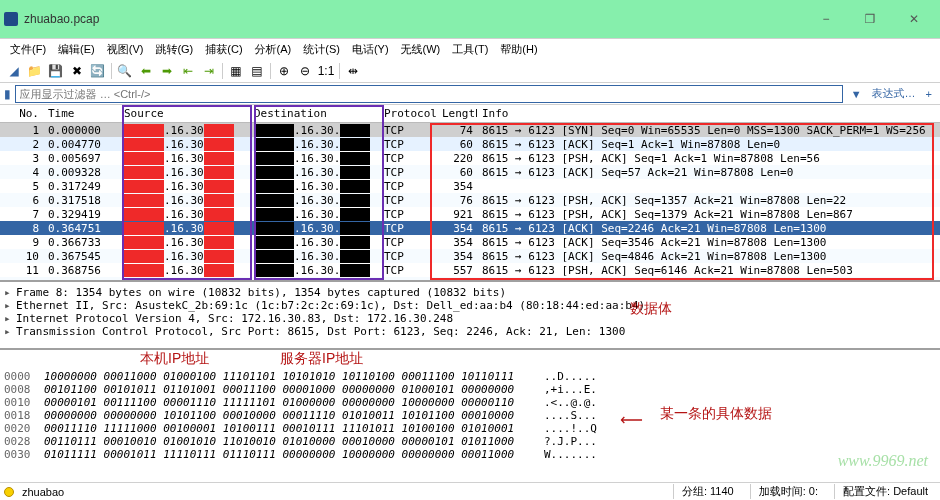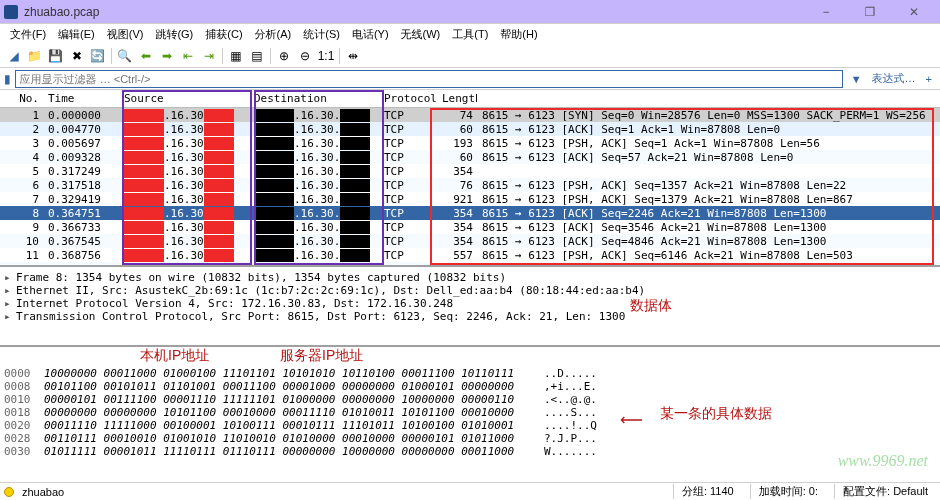--- a/index.html
+++ b/index.html
@@ -1,17 +1,17 @@
 <!DOCTYPE html>
 <html><head>
 <meta charset="utf-8">
 <style>
   * { box-sizing: border-box; margin: 0; padding: 0; }
   body { font-family: "Microsoft YaHei", "Segoe UI", Tahoma, sans-serif; font-size: 11px; background: #fff; width: 940px; height: 500px; overflow: hidden; position: relative; }
-  .titlebar { display: flex; align-items: center; height: 24px; padding: 0 4px; background: #c4b5fd; border-bottom: 1px solid #d0d0d0; }
+  .titlebar { display: flex; align-items: center; height: 39px; padding: 0 4px; background: #86efac; border-bottom: 1px solid #d0d0d0; }
   .titlebar .app-icon { width: 14px; height: 14px; background: #204a87; border-radius: 2px; margin-right: 6px; }
   .titlebar .title { flex: 1; font-size: 12px; color: #333; }
   .win-ctrl { display: flex; gap: 0; }
   .win-ctrl span { width: 44px; height: 24px; display: flex; align-items: center; justify-content: center; font-size: 12px; color: #555; cursor: pointer; }
   .menubar { display: flex; height: 20px; padding: 0 4px; font-size: 11px; align-items: center; }
   .menubar .menu { padding: 2px 6px; cursor: pointer; }
   .toolbar { display: flex; height: 24px; align-items: center; padding: 0 4px; border-bottom: 1px solid #d0d0d0; gap: 1px; }
   .tb-btn { width: 20px; height: 20px; display: flex; align-items: center; justify-content: center; border-radius: 3px; cursor: pointer; font-size: 12px; }
   .tb-sep { width: 1px; height: 16px; background: #ccc; margin: 0 2px; }
   .filter-row { display: flex; height: 22px; align-items: center; padding: 2px 4px; gap: 4px; border-bottom: 1px solid #d0d0d0; }
@@ -32,21 +32,21 @@
   .row { display: flex; height: 14px; align-items: center; background: #fff; }
   .row.alt { background: #f6fbff; }
   .row.second { background: #e6f2ff; }
   .row.selected { background: #3465a4; color: #fff; }
   .row.gray { background: #cfcfcf; }
   .mask-red { background: #ef2929; color: #ef2929; }
   .mask-blk { background: #000; color: #000; }
   .overlay-box { position: absolute; border: 2px solid; background: transparent; pointer-events: none; }
   .overlay-purple { border-color: #6b2fb3; }
   .overlay-red { border-color: #ef2929; }
-  .tree { height: 82px; padding: 4px; font-family: Consolas, monospace; font-size: 11px; border-top: 2px solid #a0a0a0; border-bottom: 2px solid #a0a0a0; overflow: hidden; }
+  .tree { height: 70px; padding: 4px; font-family: Consolas, monospace; font-size: 11px; border-top: 2px solid #a0a0a0; border-bottom: 2px solid #a0a0a0; overflow: hidden; }
   .tree-item { padding: 0 0; }
   .tree-item .toggle { width: 12px; display: inline-block; color: #555; }
   .annotations { height: 16px; position: relative; font-size: 14px; }
   .anno { position: absolute; color: #b51515; font-size: 14px; font-family: Liberation Sans, sans-serif; }
   .hex { height: 110px; overflow: hidden; font-family: Consolas, monospace; font-size: 11px; padding: 4px; white-space: pre; }
   .hex-line { display: flex; }
   .hex-off { width: 40px; color: #666; }
   .hex-bytes { width: 500px; letter-spacing: 0; font-style: italic; }
   .hex-ascii { width: 120px; }
   .arrow { position: absolute; color: #b51515; font-size: 16px; font-family: "Microsoft YaHei"; }
@@ -116,47 +116,48 @@
 </div>
 
 <div class="packet-list">
   <div class="packet-header">
     <div class="col c-no">No.</div>
     <div class="col c-time">Time</div>
     <div class="col c-src">Source</div>
     <div class="col c-dst">Destination</div>
     <div class="col c-proto">Protocol</div>
     <div class="col c-len">Length</div>
+    <div class="col c-info">Info</div>
   </div>
   <div id="rows">
       <div class="row gray">
         <div class="col c-no">1</div>
         <div class="col c-time">0.000000</div>
         <div class="col c-src"><span class="mask-red" style="display:inline-block;width:40px">&nbsp;</span><span>.16.30</span><span class="mask-red" style="display:inline-block;width:30px">&nbsp;</span></div>
         <div class="col c-dst"><span class="mask-blk" style="display:inline-block;width:40px">&nbsp;</span><span>.16.30.</span><span class="mask-blk" style="display:inline-block;width:30px">&nbsp;</span></div>
         <div class="col c-proto">TCP</div>
         <div class="col c-len">74</div>
-        <div class="col c-info">8615 → 6123 [SYN] Seq=0 Win=28576 Len=0 MSS=1300 SACK_PERM=1 WS=256</div>
+        <div class="col c-info">8615 → 6123 [SYN] Seq=0 Win=65535 Len=0 MSS=1300 SACK_PERM=1 WS=256</div>
       </div>
       <div class="row second">
         <div class="col c-no">2</div>
         <div class="col c-time">0.004770</div>
         <div class="col c-src"><span class="mask-red" style="display:inline-block;width:40px">&nbsp;</span><span>.16.30</span><span class="mask-red" style="display:inline-block;width:30px">&nbsp;</span></div>
         <div class="col c-dst"><span class="mask-blk" style="display:inline-block;width:40px">&nbsp;</span><span>.16.30.</span><span class="mask-blk" style="display:inline-block;width:30px">&nbsp;</span></div>
         <div class="col c-proto">TCP</div>
         <div class="col c-len">60</div>
         <div class="col c-info">8615 → 6123 [ACK] Seq=1 Ack=1 Win=87808 Len=0</div>
       </div>
       <div class="row ">
         <div class="col c-no">3</div>
         <div class="col c-time">0.005697</div>
         <div class="col c-src"><span class="mask-red" style="display:inline-block;width:40px">&nbsp;</span><span>.16.30</span><span class="mask-red" style="display:inline-block;width:30px">&nbsp;</span></div>
         <div class="col c-dst"><span class="mask-blk" style="display:inline-block;width:40px">&nbsp;</span><span>.16.30.</span><span class="mask-blk" style="display:inline-block;width:30px">&nbsp;</span></div>
         <div class="col c-proto">TCP</div>
-        <div class="col c-len">193</div>
+        <div class="col c-len">220</div>
         <div class="col c-info">8615 → 6123 [PSH, ACK] Seq=1 Ack=1 Win=87808 Len=56</div>
       </div>
       <div class="row alt">
         <div class="col c-no">4</div>
         <div class="col c-time">0.009328</div>
         <div class="col c-src"><span class="mask-red" style="display:inline-block;width:40px">&nbsp;</span><span>.16.30</span><span class="mask-red" style="display:inline-block;width:30px">&nbsp;</span></div>
         <div class="col c-dst"><span class="mask-blk" style="display:inline-block;width:40px">&nbsp;</span><span>.16.30.</span><span class="mask-blk" style="display:inline-block;width:30px">&nbsp;</span></div>
         <div class="col c-proto">TCP</div>
         <div class="col c-len">60</div>
         <div class="col c-info">8615 → 6123 [ACK] Seq=57 Ack=21 Win=87808 Len=0</div>

